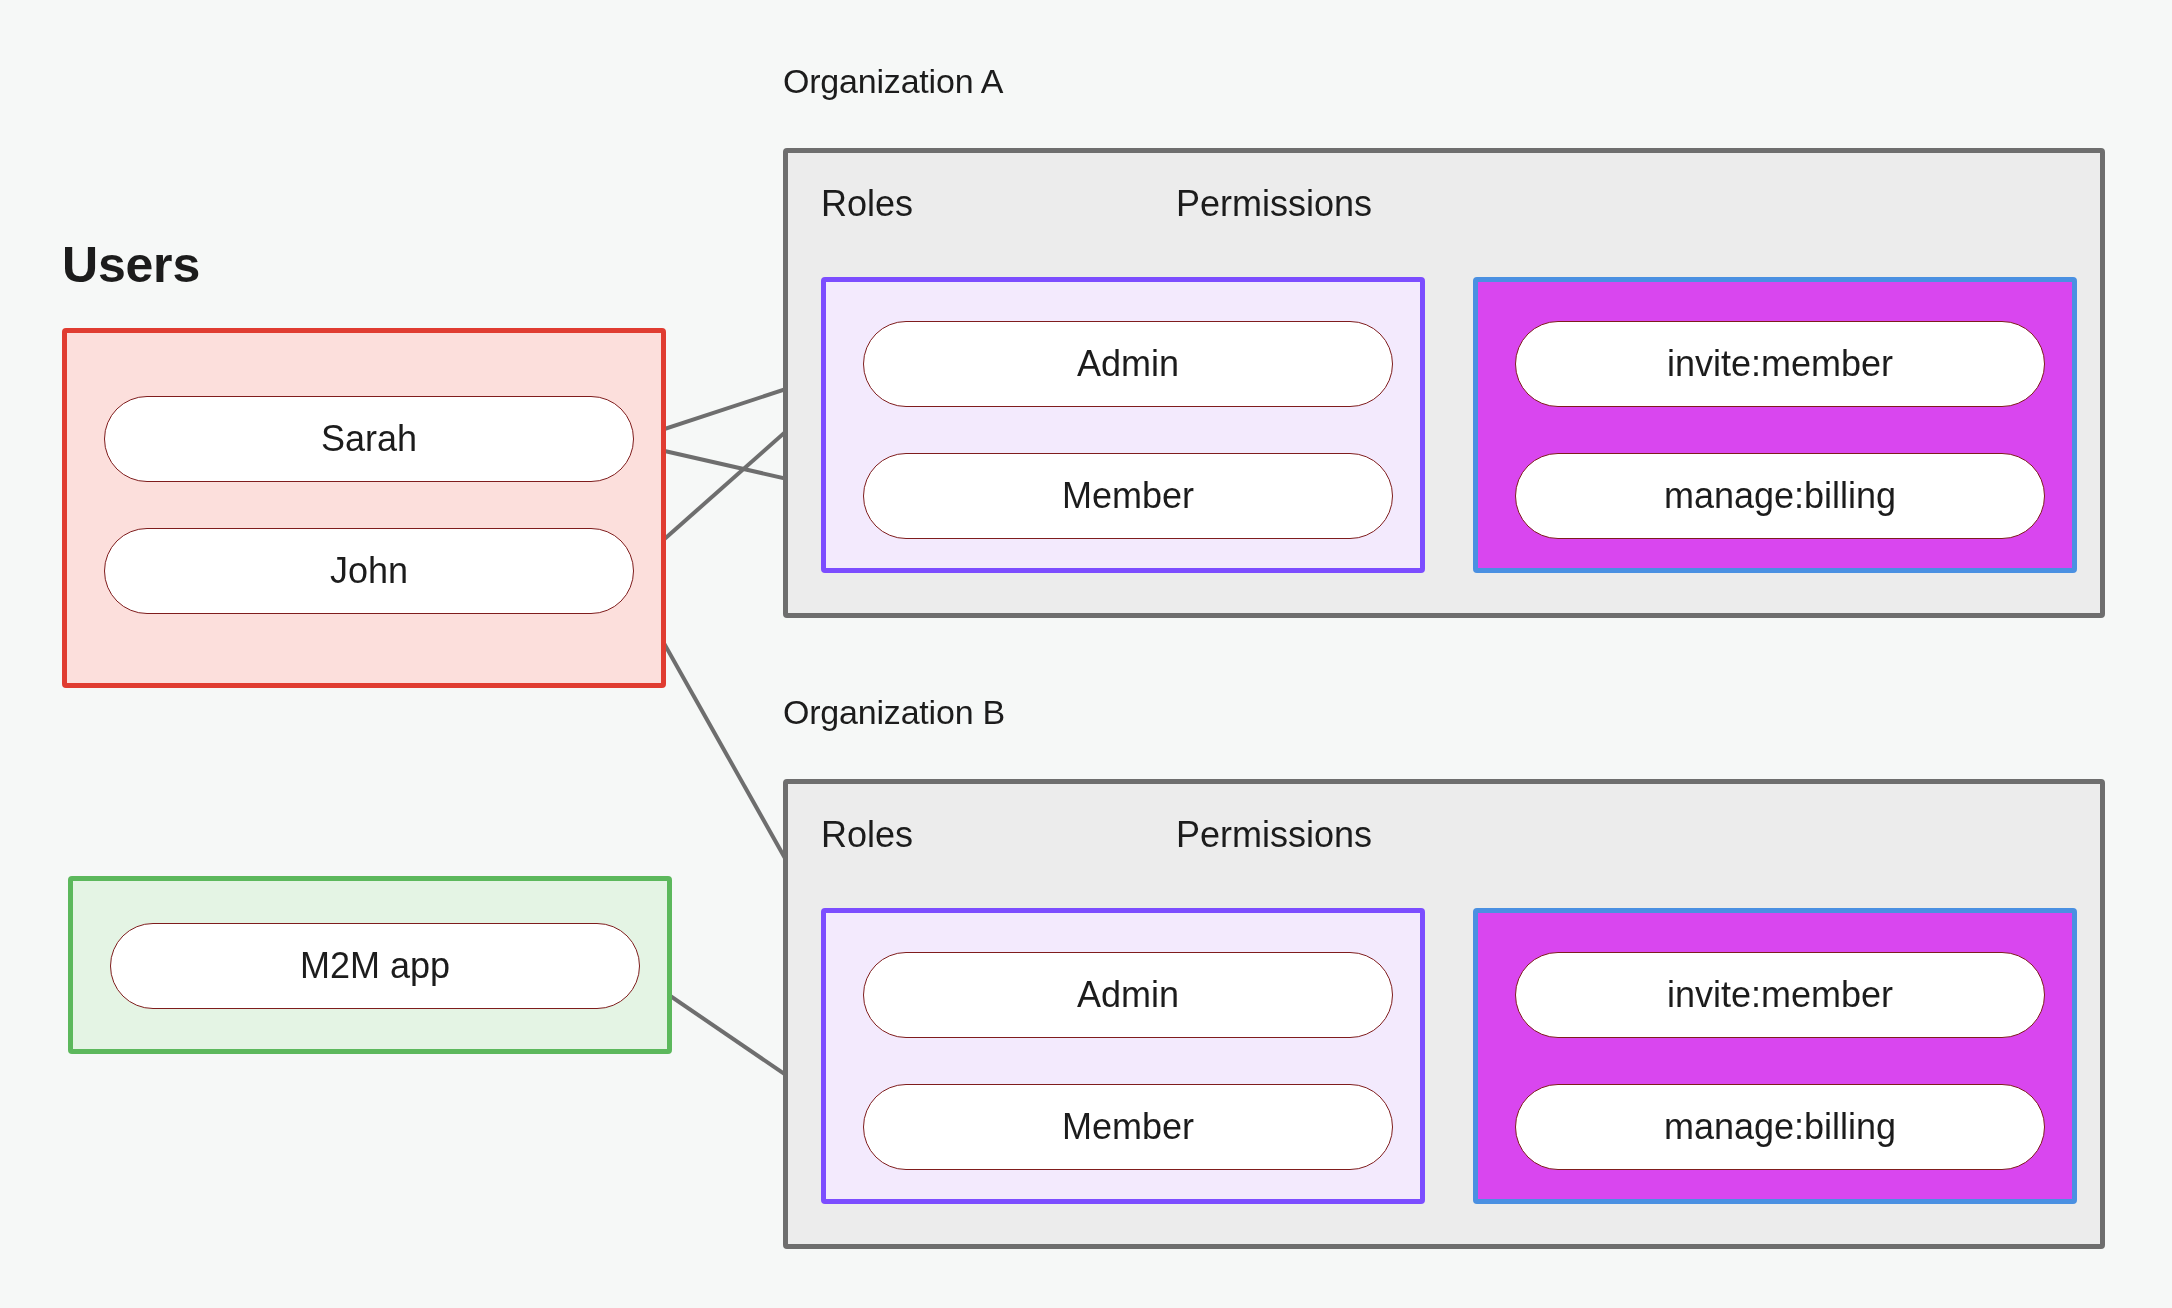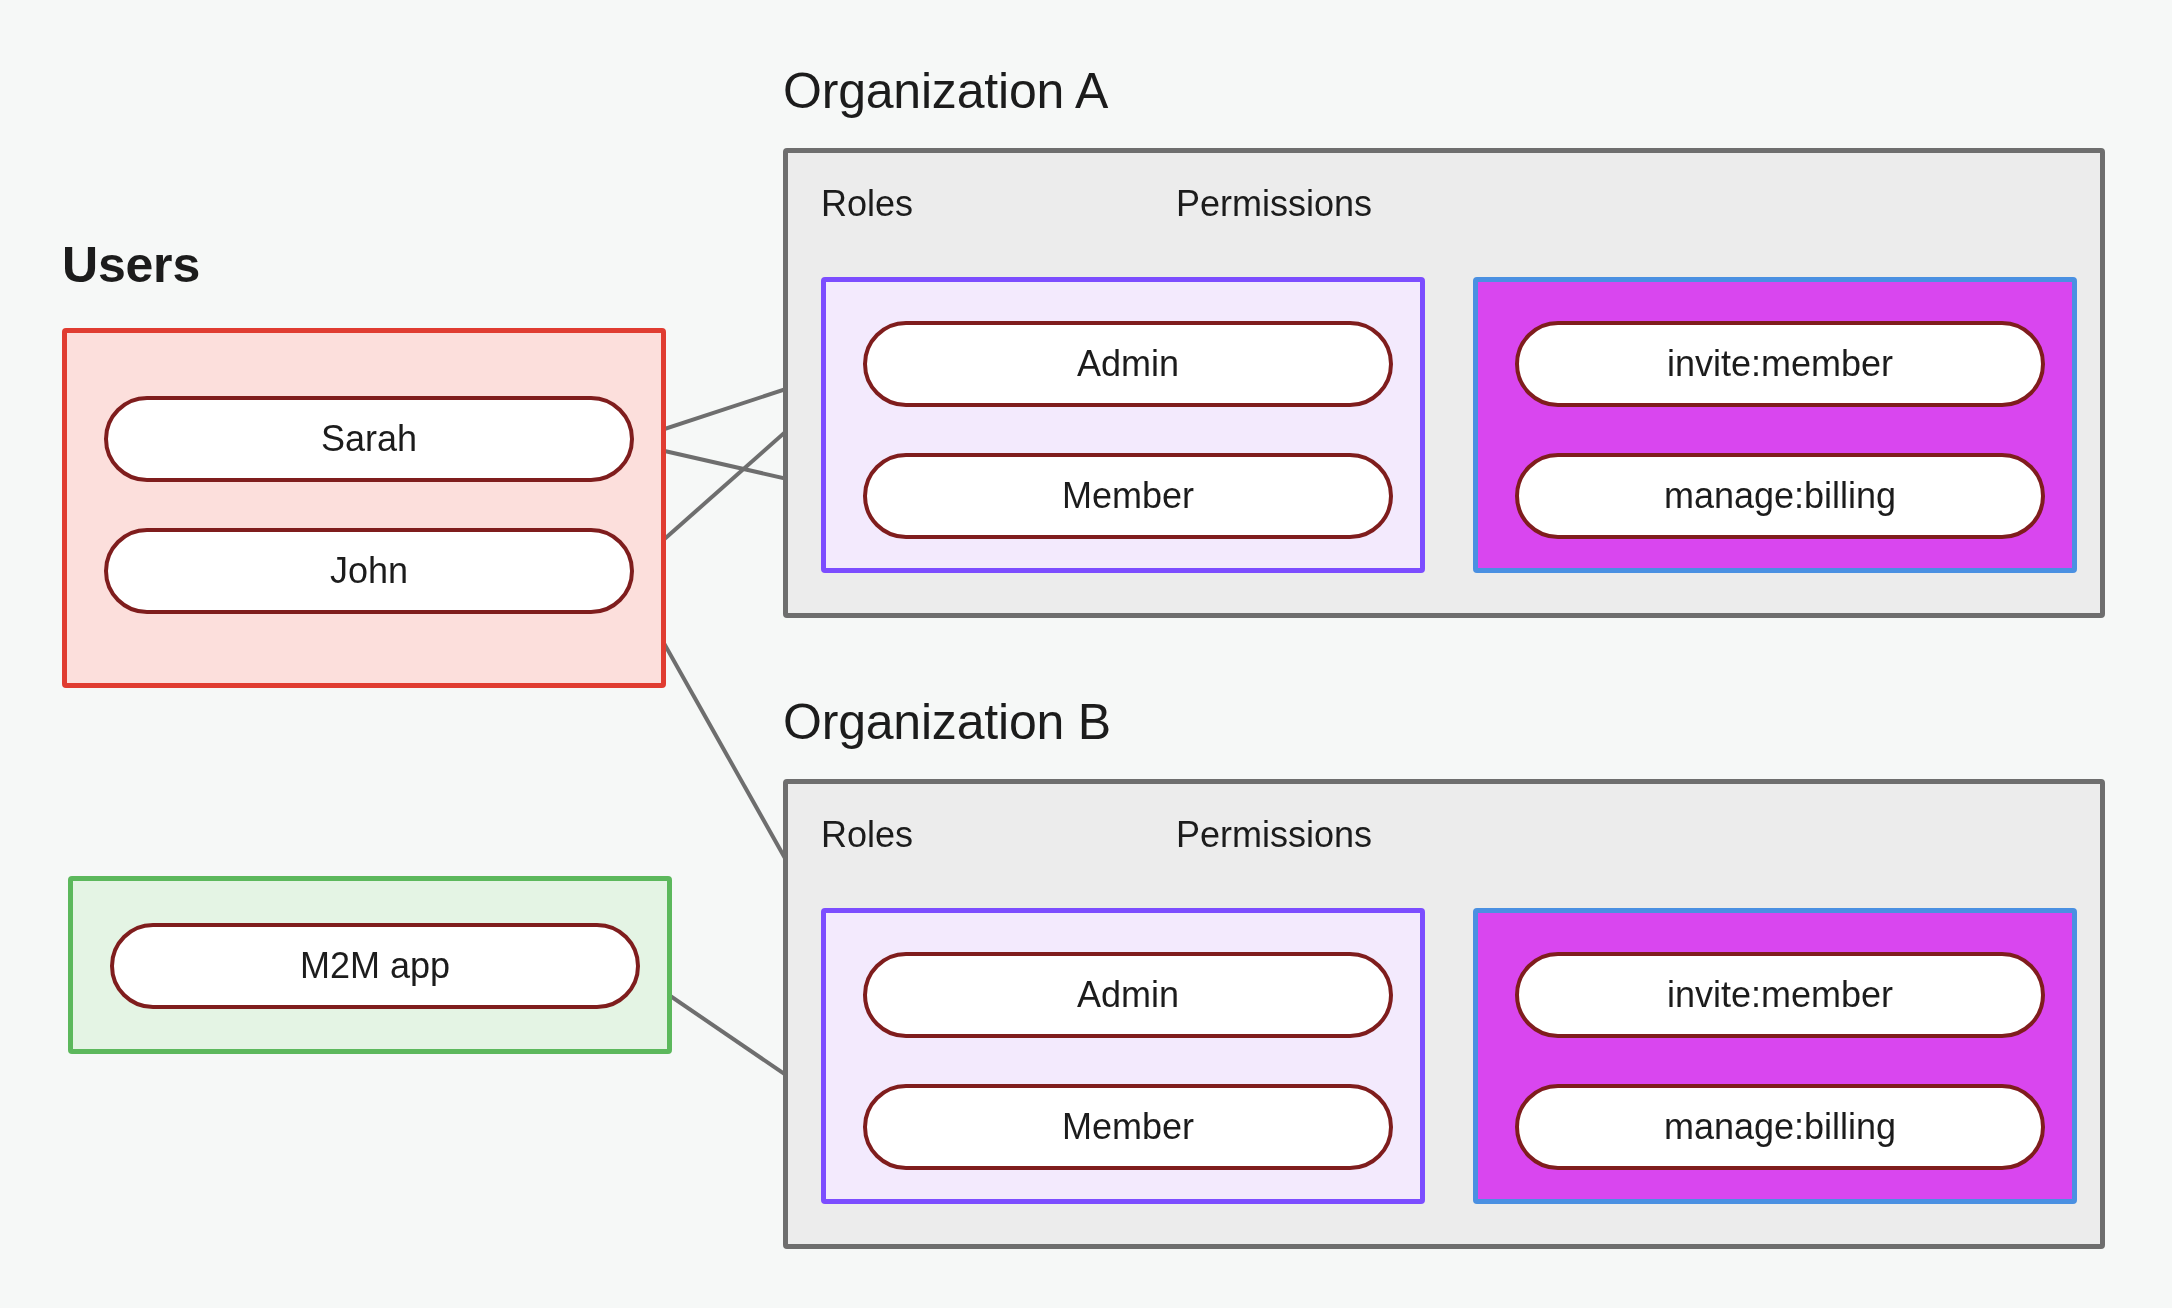--- a/index.html
+++ b/index.html
@@ -20,21 +20,21 @@
   .caption {
     position: absolute;
     font-size: 50px;
     font-weight: 700;
     color: #1c1c1c;
     white-space: nowrap;
     letter-spacing: -0.2px;
   }
   .org-caption {
     position: absolute;
-    font-size: 50px;
+    font-size: 34px;
     font-weight: 400;
     color: #1c1c1c;
     white-space: nowrap;
     letter-spacing: -0.2px;
   }
   .grouplabel {
     position: absolute;
     font-size: 36px;
     font-weight: 400;
     color: #1c1c1c;
@@ -66,21 +66,21 @@
   .box-blue {
     border: 5px solid #4a90e2;
     background: #d946ef;
   }
 
   
   .pill {
     position: absolute;
     box-sizing: border-box;
     background: #ffffff;
-    border: 4px solid #7f1d1d;
+    border: 1px solid #7f1d1d;
     border-radius: 999px;
     display: flex;
     align-items: center;
     justify-content: center;
     font-size: 36px;
     color: #1c1c1c;
     white-space: nowrap;
   }
 
   

